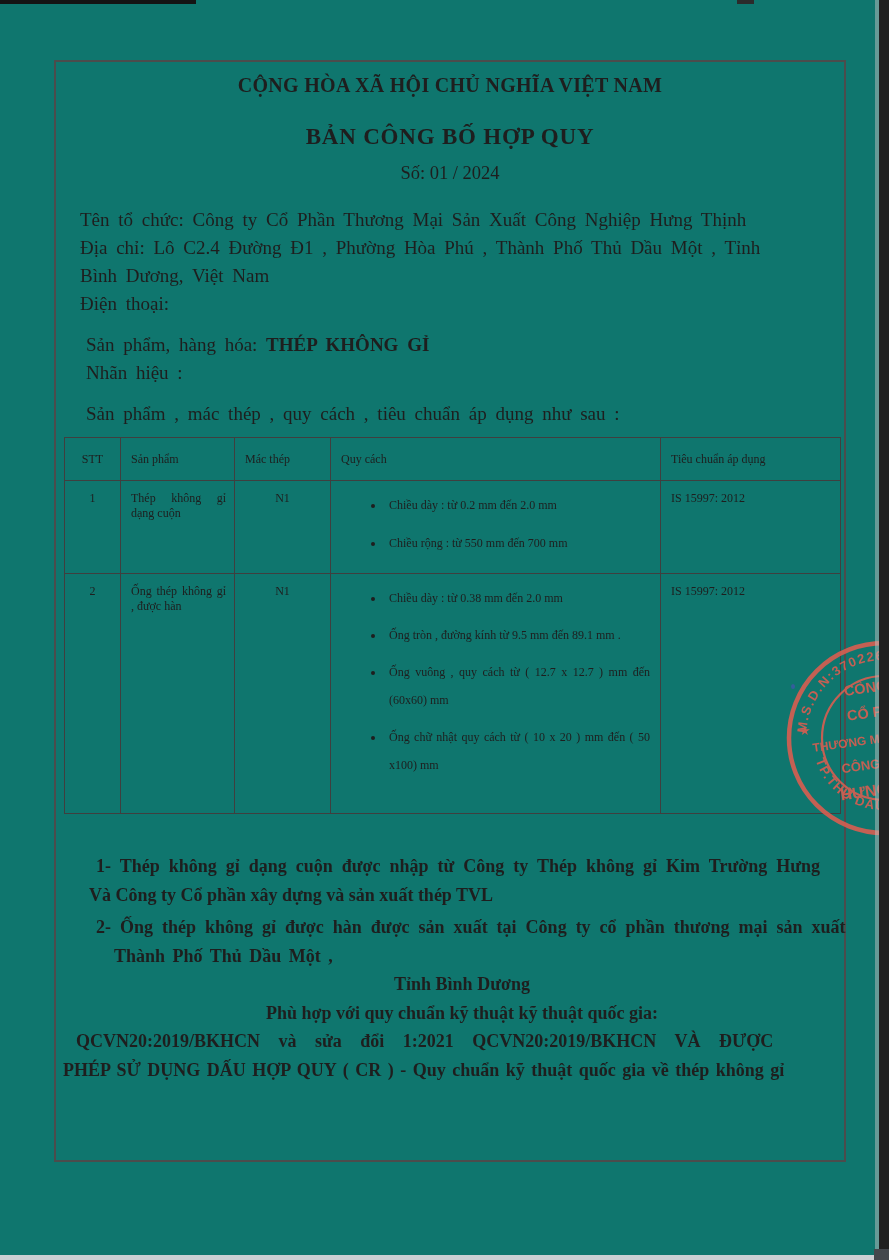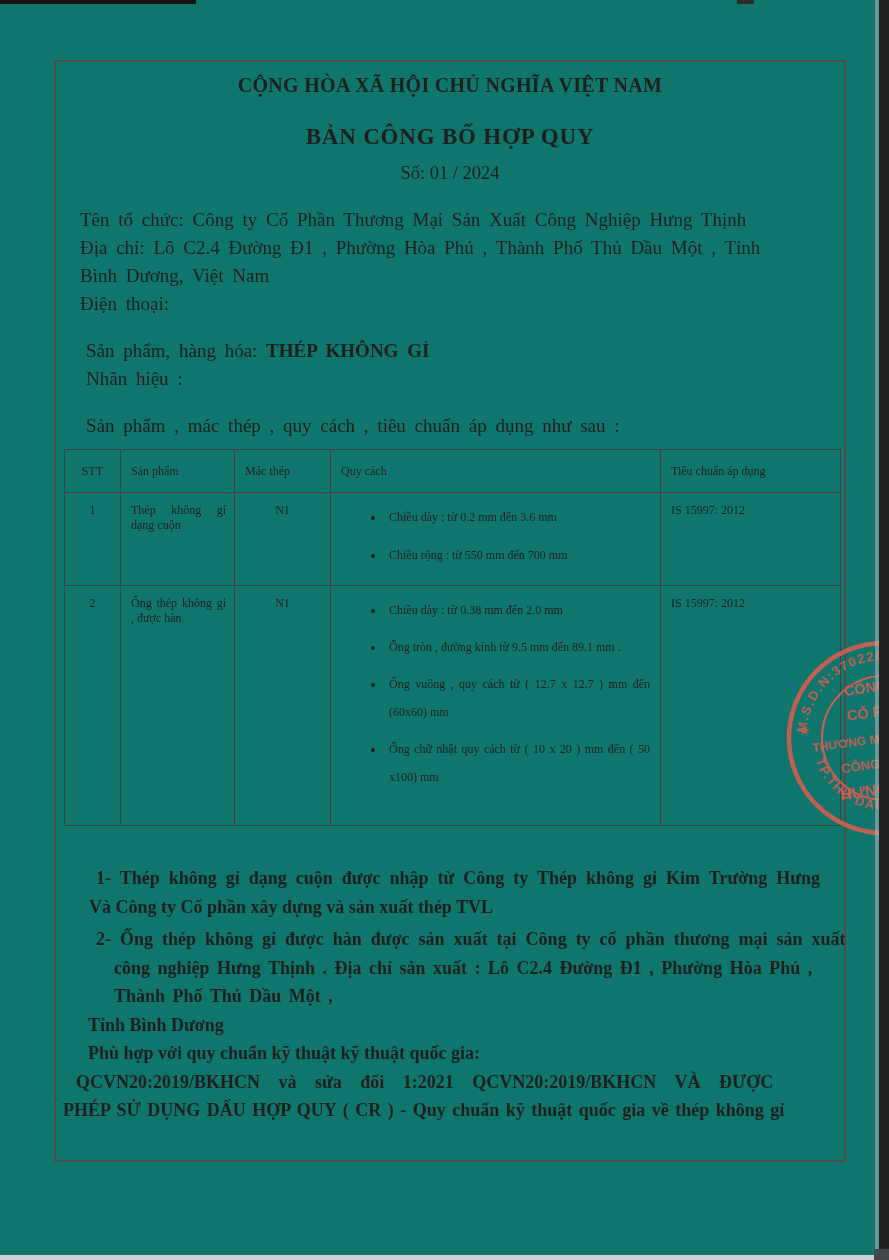--- a/index.html
+++ b/index.html
@@ -24,21 +24,21 @@
   .nat-title{margin:12px 10px 0 10px;text-align:center;font-weight:bold;font-size:20px;letter-spacing:.3px;}
   .motto{margin-top:4px;text-align:center;font-weight:bold;font-size:17.5px;}
   .motto-u{display:inline-block;border-bottom:2.5px solid #222;padding:0 4px 3px 10px;}
   .motto-t{margin-left:7px;}
   .doc-title{margin-top:27px;text-align:center;font-weight:bold;font-size:23px;letter-spacing:.8px;}
   .doc-number{margin-top:13px;text-align:center;font-size:18.5px;}
 
   .info{margin:22px 28px 0 24px;font-size:19px;line-height:28px;word-spacing:4px;}
   .info .ln{white-space:nowrap;}
   .info .ind{margin-left:6px;}
-  .gap-sm{margin-top:19px;font-family:Liberation Serif, serif;}
+  .gap-sm{margin-top:13px;font-family:Liberation Serif, serif;}
   .bold{font-weight:bold;}
 
   table.spec{
     margin:9px 0 0 8px;border-collapse:collapse;table-layout:fixed;
     width:776px;font-size:12px;
   }
   table.spec th,table.spec td{border:1.6px solid #3f3f3f;overflow:hidden;}
   table.spec th{font-weight:normal;text-align:left;height:42px;vertical-align:middle;padding:0 6px 0 10px;white-space:nowrap;}
   table.spec th.c{text-align:center;padding:0;}
   table.spec td{vertical-align:top;}
@@ -51,21 +51,21 @@
   td.tc{padding:10px 4px 12px 10px;white-space:nowrap;}
   tr.r1{height:93px;}
   tr.r2{height:240px;}
   tr.r2 td.qc li{margin-bottom:9px;}
 
   .notes{margin-top:38px;font-size:18px;line-height:28.5px;}
   .notes .ln{white-space:nowrap;font-weight:bold;}
   .n-item{margin-left:40px;word-spacing:4.5px;}
   .n-cont{margin-left:33px;}
   .n-cont2{margin-left:58px;word-spacing:3px;}
-  .n-left{margin-left:32px;}
+  .n-left{margin-left:24px;text-align:center;}
   .n-qcvn{margin-left:20px;word-spacing:14px;}
   .n-last{margin-left:7px;word-spacing:2px;}
   .mt4{margin-top:4px;}
 
   .seal{position:absolute;left:759px;top:613px;width:250px;height:250px;z-index:25;opacity:.88;}
   .seal text{font-family:"Liberation Sans","DejaVu Sans",sans-serif;font-weight:bold;}
 </style>
 </head>
 <body>
 
@@ -103,21 +103,21 @@
         <th>Mác thép</th>
         <th>Quy cách</th>
         <th>Tiêu chuẩn áp dụng</th>
       </tr>
       <tr class="r1">
         <td class="stt">1</td>
         <td class="sp">Thép không gỉ dạng cuộn</td>
         <td class="mt">N1</td>
         <td class="qc">
           <ul>
-            <li>Chiều dày : từ 0.2 mm đến 3.6 mm</li>
+            <li>Chiều dày : từ 0.2 mm đến 2.0 mm</li>
             <li>Chiều rộng : từ 550 mm đến 700 mm</li>
           </ul>
         </td>
         <td class="tc">IS 15997: 2012</td>
       </tr>
       <tr class="r2">
         <td class="stt">2</td>
         <td class="sp">Ống thép không gỉ , được hàn</td>
         <td class="mt">N1</td>
         <td class="qc">
@@ -130,21 +130,20 @@
         </td>
         <td class="tc">IS 15997: 2012</td>
       </tr>
     </tbody>
       </table>
 
     <div class="notes">
       <div class="ln n-item">1-  Thép không gỉ dạng cuộn được nhập từ Công ty Thép không gỉ Kim Trường Hưng</div>
       <div class="ln n-cont">Và Công ty Cổ phần xây dựng và sản xuất thép TVL</div>
       <div class="ln n-item mt4">2-  Ống thép không gỉ được hàn được sản xuất tại Công ty cổ phần thương mại sản xuất</div>
-      <div class="ln n-cont2">công nghiệp Hưng Thịnh . Địa chỉ sản xuất : Lô C2.4 Đường Đ1 , Phường Hòa Phú ,</div>
       <div class="ln n-cont2">Thành Phố Thủ Dầu Một ,</div>
       <div class="ln n-left">Tỉnh Bình Dương</div>
       <div class="ln n-left">Phù hợp với quy chuẩn kỹ thuật kỹ thuật quốc gia:</div>
       <div class="ln n-qcvn">QCVN20:2019/BKHCN và sửa đổi 1:2021 QCVN20:2019/BKHCN VÀ ĐƯỢC</div>
       <div class="ln n-last">PHÉP SỬ DỤNG DẤU HỢP QUY ( CR ) -  Quy chuẩn kỹ thuật quốc gia về thép không gỉ</div>
     </div>
 
   </div>
 
   <svg class="seal" viewBox="0 0 250 250">

